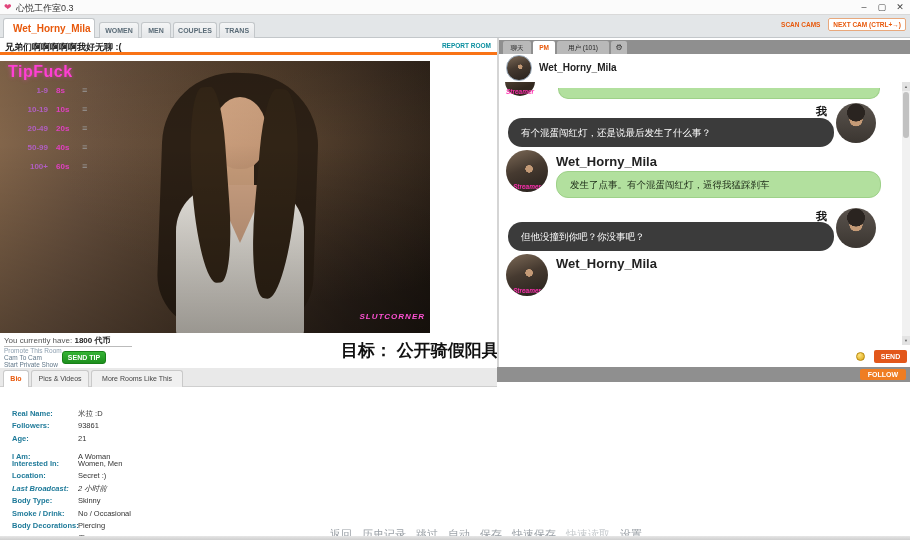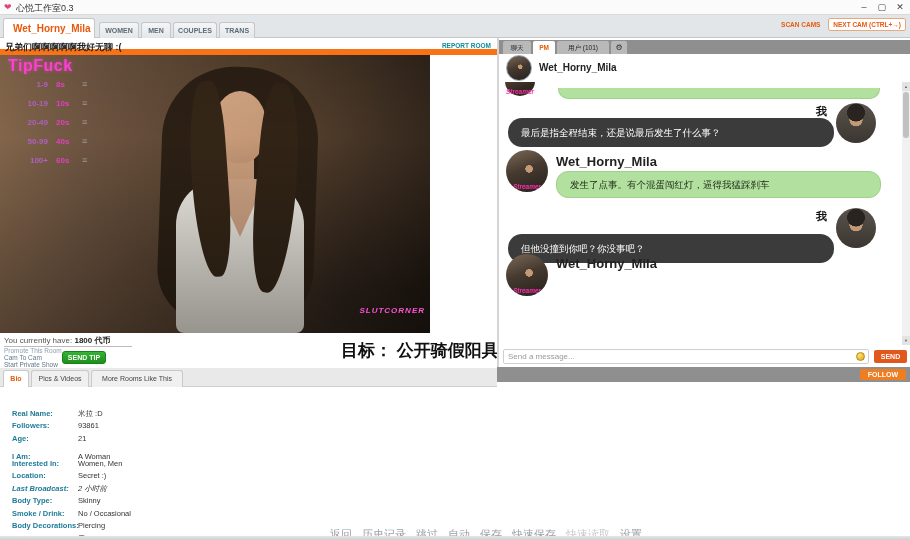--- a/index.html
+++ b/index.html
@@ -26,25 +26,25 @@
     border:1px solid #c3c7ca; border-bottom:none; border-radius:3px 3px 0 0;
     font-size:7px; font-weight:bold; color:#5a6b77; text-align:center; line-height:15px; }
   .nav-0{ left:99px; width:40px; } .nav-1{ left:141px; width:30px; }
   .nav-2{ left:173px; width:44px; } .nav-3{ left:219px; width:36px; }
   .cam-links { position:absolute; right:4px; top:6px; font-size:6.5px; color:#e8590c; }
   .cam-links .scan { margin-right:6px; font-weight:bold; }
   .cam-links .next { border:1px solid #e8a87c; background:#fff; padding:2px 4px; border-radius:2px; font-weight:bold; }
 
   
   .subject-bar { position:absolute; left:0; top:38px; width:497px; height:17px; background:#fff;
-    border-bottom:6px solid #f97316; }
+    border-bottom:3px solid #f97316; }
   .subject { position:absolute; left:5px; top:3px; font-size:9px; font-weight:bold; color:#222; }
   .report-room { position:absolute; right:6px; top:4px; font-size:6.5px; font-weight:bold; color:#0b8fa0; }
 
-  .video { position:absolute; left:0; top:55px; width:430px; height:278px; overflow:hidden;
+  .video { position:absolute; left:0; top:61px; width:430px; height:278px; overflow:hidden;
     background:
       radial-gradient(ellipse at 72% 28%, rgba(140,105,70,.30), transparent 58%),
       linear-gradient(100deg,#86684c 0%, #6b5340 22%, #4a3828 52%, #2a2019 82%, #1d1610 100%); }
   .video .vignette { position:absolute; left:0; top:0; right:0; bottom:0;
     background:linear-gradient(rgba(0,0,0,.08), rgba(0,0,0,0) 30%, rgba(0,0,0,.30)); }
   
   .figure { position:absolute; left:118px; top:12px; width:240px; height:266px; }
   .hair-back { position:absolute; left:42px; top:0; width:156px; height:258px; background:#2c2015;
     border-radius:72px 72px 55px 55px; transform:rotate(2deg); }
   .face { position:absolute; left:95px; top:24px; width:54px; height:72px;
@@ -271,46 +271,45 @@
   <div class="messages">
 
     <div class="partial-avatar">
       <div class="inner"></div>
       <div class="tag">Streamer</div>
     </div>
     <div class="partial-bubble"></div>
 
     <span class="me-label" style="left:317px; top:22px;">我</span>
     <div class="avatar-me" style="left:337px; top:21px;"></div>
-    <div class="bubble-dark" style="top:36px; width:326px;">最后是指全程结束，还是说最后发生了什么事？</div>
+    <div class="bubble-dark" style="top:36px; width:326px;">有个混蛋闯红灯，还是说最后发生了什么事？</div>
 
     <div class="avatar-streamer" style="left:7px; top:68px;">
       <div class="streamer-tag">Streamer</div>
     </div>
     <div class="msg-name" style="top:72px;">Wet_Horny_Mila</div>
     <div class="bubble-green" style="top:89px; width:325px;">发生了点事。有个混蛋闯红灯，逼得我猛踩刹车</div>
 
     <span class="me-label" style="left:317px; top:127px;">我</span>
     <div class="avatar-me" style="left:337px; top:126px;"></div>
-    <div class="bubble-dark" style="top:152px; width:326px;">但他没撞到你吧？你没事吧？</div>
+    <div class="bubble-dark" style="top:140px; width:326px;">但他没撞到你吧？你没事吧？</div>
 
     <div class="avatar-streamer" style="left:7px; top:172px;">
       <div class="streamer-tag">Streamer</div>
     </div>
     <div class="msg-name" style="top:174px;">Wet_Horny_Mila</div>
   </div>
 
   <div class="chat-scrollbar">
     <div class="sb-arrow sb-up">▲</div>
     <div class="sb-thumb"></div>
     <div class="sb-arrow sb-down">▼</div>
   </div>
 
   <div class="chat-input-row">
-    <input class="msg-input" type="text" placeholder="Send a message..." style="">
     <div class="emoji"></div>
     <div class="send-btn">SEND</div>
   </div>
 
   <div class="follow-bar">
     <div class="follow-btn">FOLLOW</div>
   </div>
 
   <div class="bio-tabbar">
     <div class="bio-tab bt-0">Bio</div>

